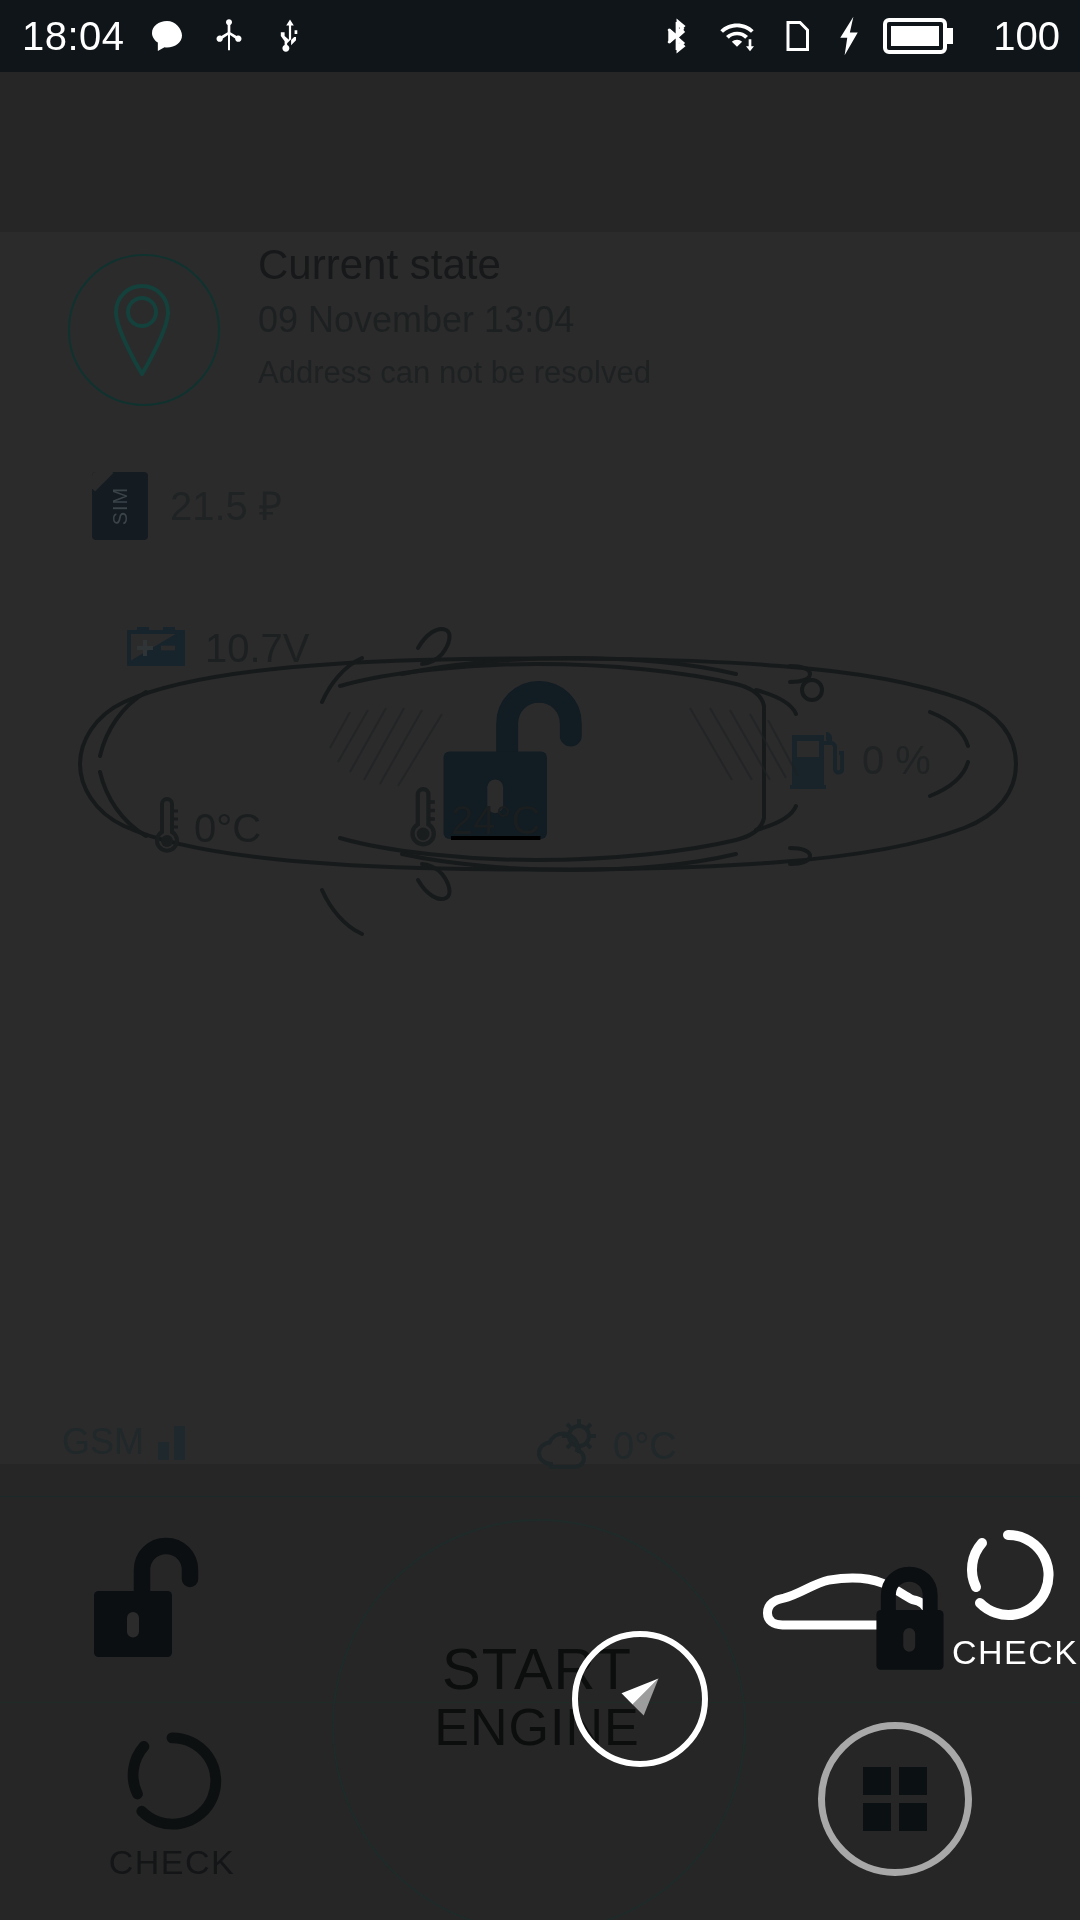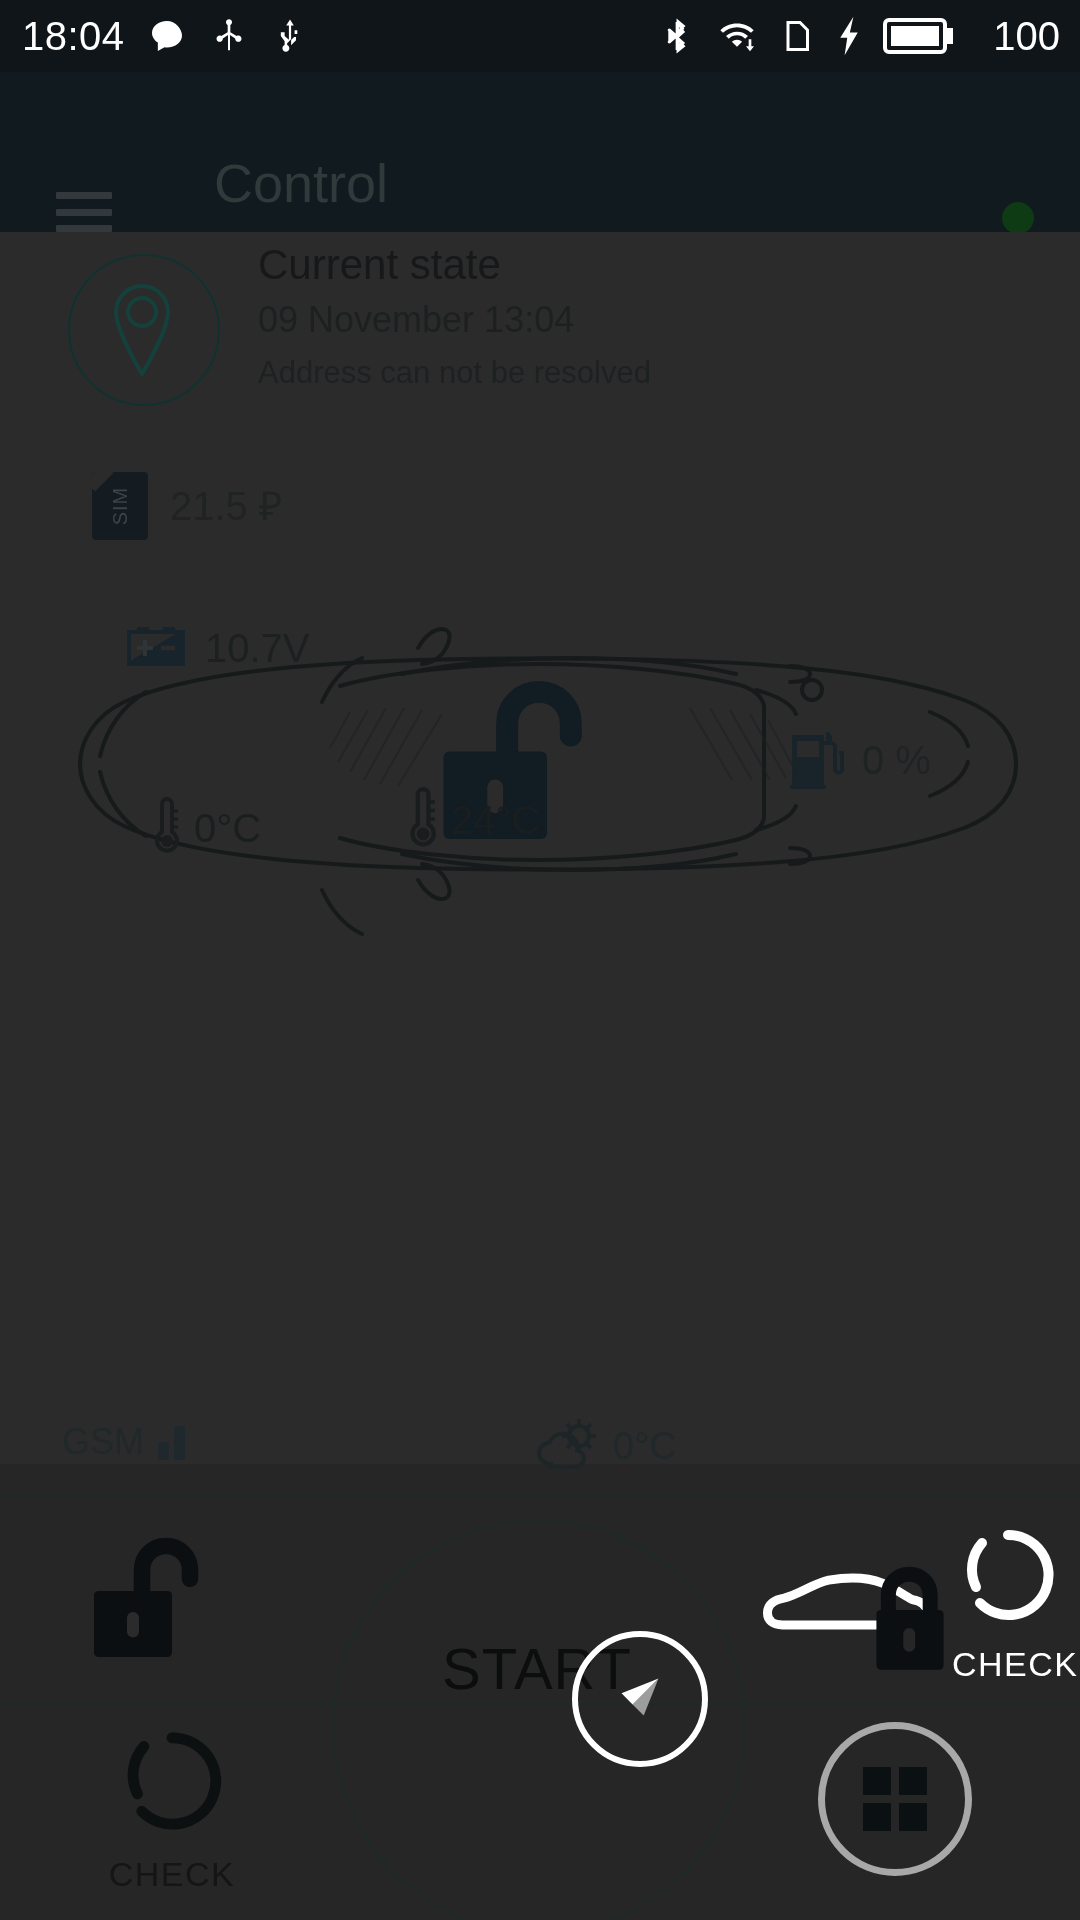--- a/index.html
+++ b/index.html
@@ -89,21 +89,21 @@
 
   
   .car-wrap{position:absolute;left:50px;top:320px;width:990px;height:420px;}
 
   .batt-row{position:absolute;left:125px;top:392px;display:flex;align-items:center;gap:18px;}
   .batt-val{font-size:40px;color:#1d2021;line-height:1;}
 
   .lock-big{position:absolute;left:435px;top:440px;}
 
   .temp-out{position:absolute;left:150px;top:565px;display:flex;align-items:center;gap:14px;}
-  .temp-in{position:absolute;left:405px;top:555px;display:flex;align-items:center;gap:14px;}
+  .temp-in{position:absolute;left:405px;top:555px;display:flex;align-items:center;gap:14px;text-decoration:underline;}
   .temp-val{font-size:40px;color:#1b1e1f;line-height:1;}
 
   
   .infobar{
     position:absolute;left:0;top:1396px;width:1080px;height:100px;
     border-bottom:1px solid #1b2a28;
   }
   .gsm{position:absolute;left:62px;top:26px;display:flex;align-items:flex-end;gap:14px;}
   .gsm-text{font-size:36px;color:#20282a;line-height:1;}
   .bars{display:flex;align-items:flex-end;gap:5px;height:38px;}
@@ -128,21 +128,21 @@
   .start-label{
     position:absolute;left:332px;top:142px;width:410px;text-align:center;
     font-size:58px;color:#0c0d0d;line-height:1.05;letter-spacing:1px;
   }
   .start-label .l2{display:block;font-size:52px;}
 
   .btn-unlock{position:absolute;left:88px;top:34px;}
   .btn-carlock{position:absolute;left:760px;top:44px;}
   .btn-check-tr{position:absolute;left:952px;top:28px;width:112px;text-align:center;}
   .btn-check-bl{position:absolute;left:92px;top:230px;width:160px;text-align:center;}
-  .check-label{font-size:34px;color:#131516;letter-spacing:1.5px;margin-top:18px;line-height:1;}
+  .check-label{font-size:34px;color:#131516;letter-spacing:1.5px;margin-top:6px;line-height:1;}
   .check-label.bright{color:#ffffff;}
 
   
   .fab-compass{
     position:absolute;left:572px;top:1631px;width:124px;height:124px;border-radius:50%;
     border:6px solid #ffffff;background:transparent;
     display:flex;align-items:center;justify-content:center;
   }
   .fab-grid{
     position:absolute;left:818px;top:1722px;width:140px;height:140px;border-radius:50%;
@@ -205,30 +205,20 @@
         <svg width="72" height="40" viewBox="0 0 36 20">
             <rect x="1" y="2" width="30" height="16" rx="2" fill="none" stroke="#fff" stroke-width="2"></rect>
             <rect x="4" y="5" width="24" height="10" fill="#fff"></rect>
             <rect x="32" y="6" width="3" height="8" fill="#fff"></rect>
           </svg>
       </span>
       <span class="sb-batt-text">100</span>
     </div>
   </div>
 
-  <div class="appbar">
-    <div class="hamburger">
-      <span></span>
-        <span></span>
-        <span></span>
-    </div>
-    <div class="ab-title">Control</div>
-    <div class="ab-sub">X-1900</div>
-    <div class="ab-dot"></div>
-  </div>
 
   <div class="body">
 
     <div class="state-row">
       <div class="pin-circle"></div>
       <div class="pin-glyph">
         <svg width="68" height="92" viewBox="0 0 34 46">
           <path d="M17 1C9.8 1 4 6.8 4 14c0 9.5 13 31 13 31s13-21.5 13-31c0-7.2-5.8-13-13-13z" fill="none" stroke="#14413c" stroke-width="2"></path>
           <circle cx="17" cy="14" r="7" fill="none" stroke="#14413c" stroke-width="2"></circle>
         </svg>
@@ -360,20 +350,21 @@
       <span class="weather-val">0°C</span>
     </div>
   </div>
 
   <div class="controls">
     <div class="ctl-divider"></div>
 
     <div class="start-circle"></div>
     <div class="start-label">
       <span>START</span>
+      <span class="l2">ENGINE</span>
     </div>
 
     <div class="btn-unlock">
       <span>
         <svg width="150" height="132" viewBox="0 0 100 88">
           <path d="M36 40V26c0-9 7-16 16-16s16 7 16 16v6" fill="none" stroke="#0b0f11" stroke-width="11" stroke-linecap="round"></path>
           <rect x="4" y="40" width="52" height="44" rx="3" fill="#0b0f11"></rect>
           <rect x="26" y="54" width="8" height="17" rx="4" fill="#2b2b2c"></rect>
         </svg>
       </span>

